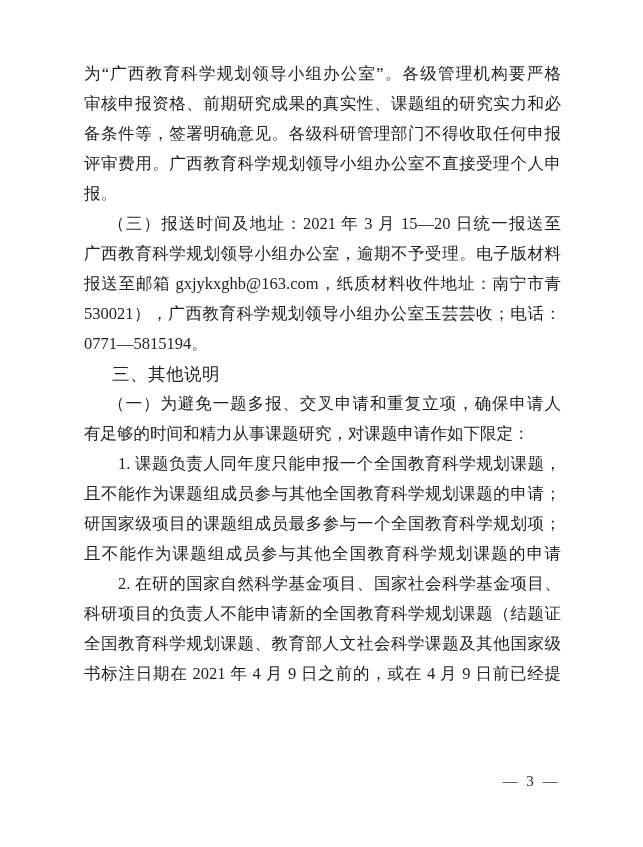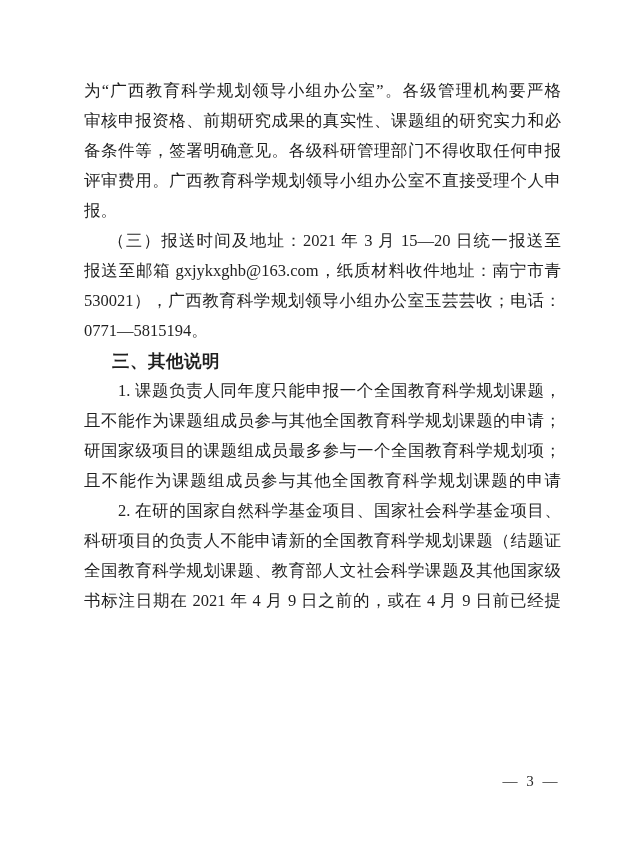--- a/index.html
+++ b/index.html
@@ -16,21 +16,21 @@
     position: relative;
     width: 643px;
     height: 847px;
     background: #ffffff;
     overflow: hidden;
     color: #1f1f1f;
   }
   .text-block {
     position: absolute;
     left: 84px;
-    top: 76px;
+    top: 59px;
     width: 477px;
   }
   .line {
     height: 30px;
     line-height: 30px;
     font-size: 16.5px;
     color: #1f1f1f;
     overflow: hidden;
     white-space: nowrap;
   }
@@ -41,21 +41,21 @@
     text-justify: inter-character;
   }
   .line.plain {
     text-align: left;
   }
   
   .ind-paren { text-indent: 24px; }   
   .ind-num   { text-indent: 34px; }   
   .heading {
     font-family: "Liberation Sans", "DejaVu Sans", sans-serif;
-    font-weight: bold;
+    font-weight: normal;
     font-size: 17.5px;
     text-indent: 28px;
     letter-spacing: 0.5px;
   }
   .footer {
     position: absolute;
     right: 83px;
     top: 773px;
     font-size: 15px;
     letter-spacing: 2.5px;
@@ -71,29 +71,34 @@
     <div class="para">
       <div class="line just">为“广西教育科学规划领导小组办公室”。各级管理机构要严格</div>
       <div class="line just">审核申报资格、前期研究成果的真实性、课题组的研究实力和必</div>
       <div class="line just">备条件等，签署明确意见。各级科研管理部门不得收取任何申报</div>
       <div class="line just">评审费用。广西教育科学规划领导小组办公室不直接受理个人申</div>
       <div class="line plain">报。</div>
     </div>
 
     <div class="para">
       <div class="line just ind-paren">（三）报送时间及地址：2021 年 3 月 15—20 日统一报送至</div>
+      <div class="line just">广西教育科学规划领导小组办公室，逾期不予受理。电子版材料</div>
       <div class="line just">报送至邮箱 gxjykxghb@163.com，纸质材料收件地址：南宁市青</div>
       <div class="line just">530021），广西教育科学规划领导小组办公室玉芸芸收；电话：</div>
       <div class="line plain">0771—5815194。</div>
     </div>
 
     <div class="para">
       <div class="line plain heading">三、其他说明</div>
     </div>
 
+    <div class="para">
+      <div class="line just ind-paren">（一）为避免一题多报、交叉申请和重复立项，确保申请人</div>
+      <div class="line plain">有足够的时间和精力从事课题研究，对课题申请作如下限定：</div>
+    </div>
 
     <div class="para">
       <div class="line just ind-num">1. 课题负责人同年度只能申报一个全国教育科学规划课题，</div>
       <div class="line just">且不能作为课题组成员参与其他全国教育科学规划课题的申请；</div>
       <div class="line just">研国家级项目的课题组成员最多参与一个全国教育科学规划项；在</div>
       <div class="line just">且不能作为课题组成员参与其他全国教育科学规划课题的申请</div>
     </div>
 
     <div class="para">
       <div class="line just ind-num">2. 在研的国家自然科学基金项目、国家社会科学基金项目、</div>

